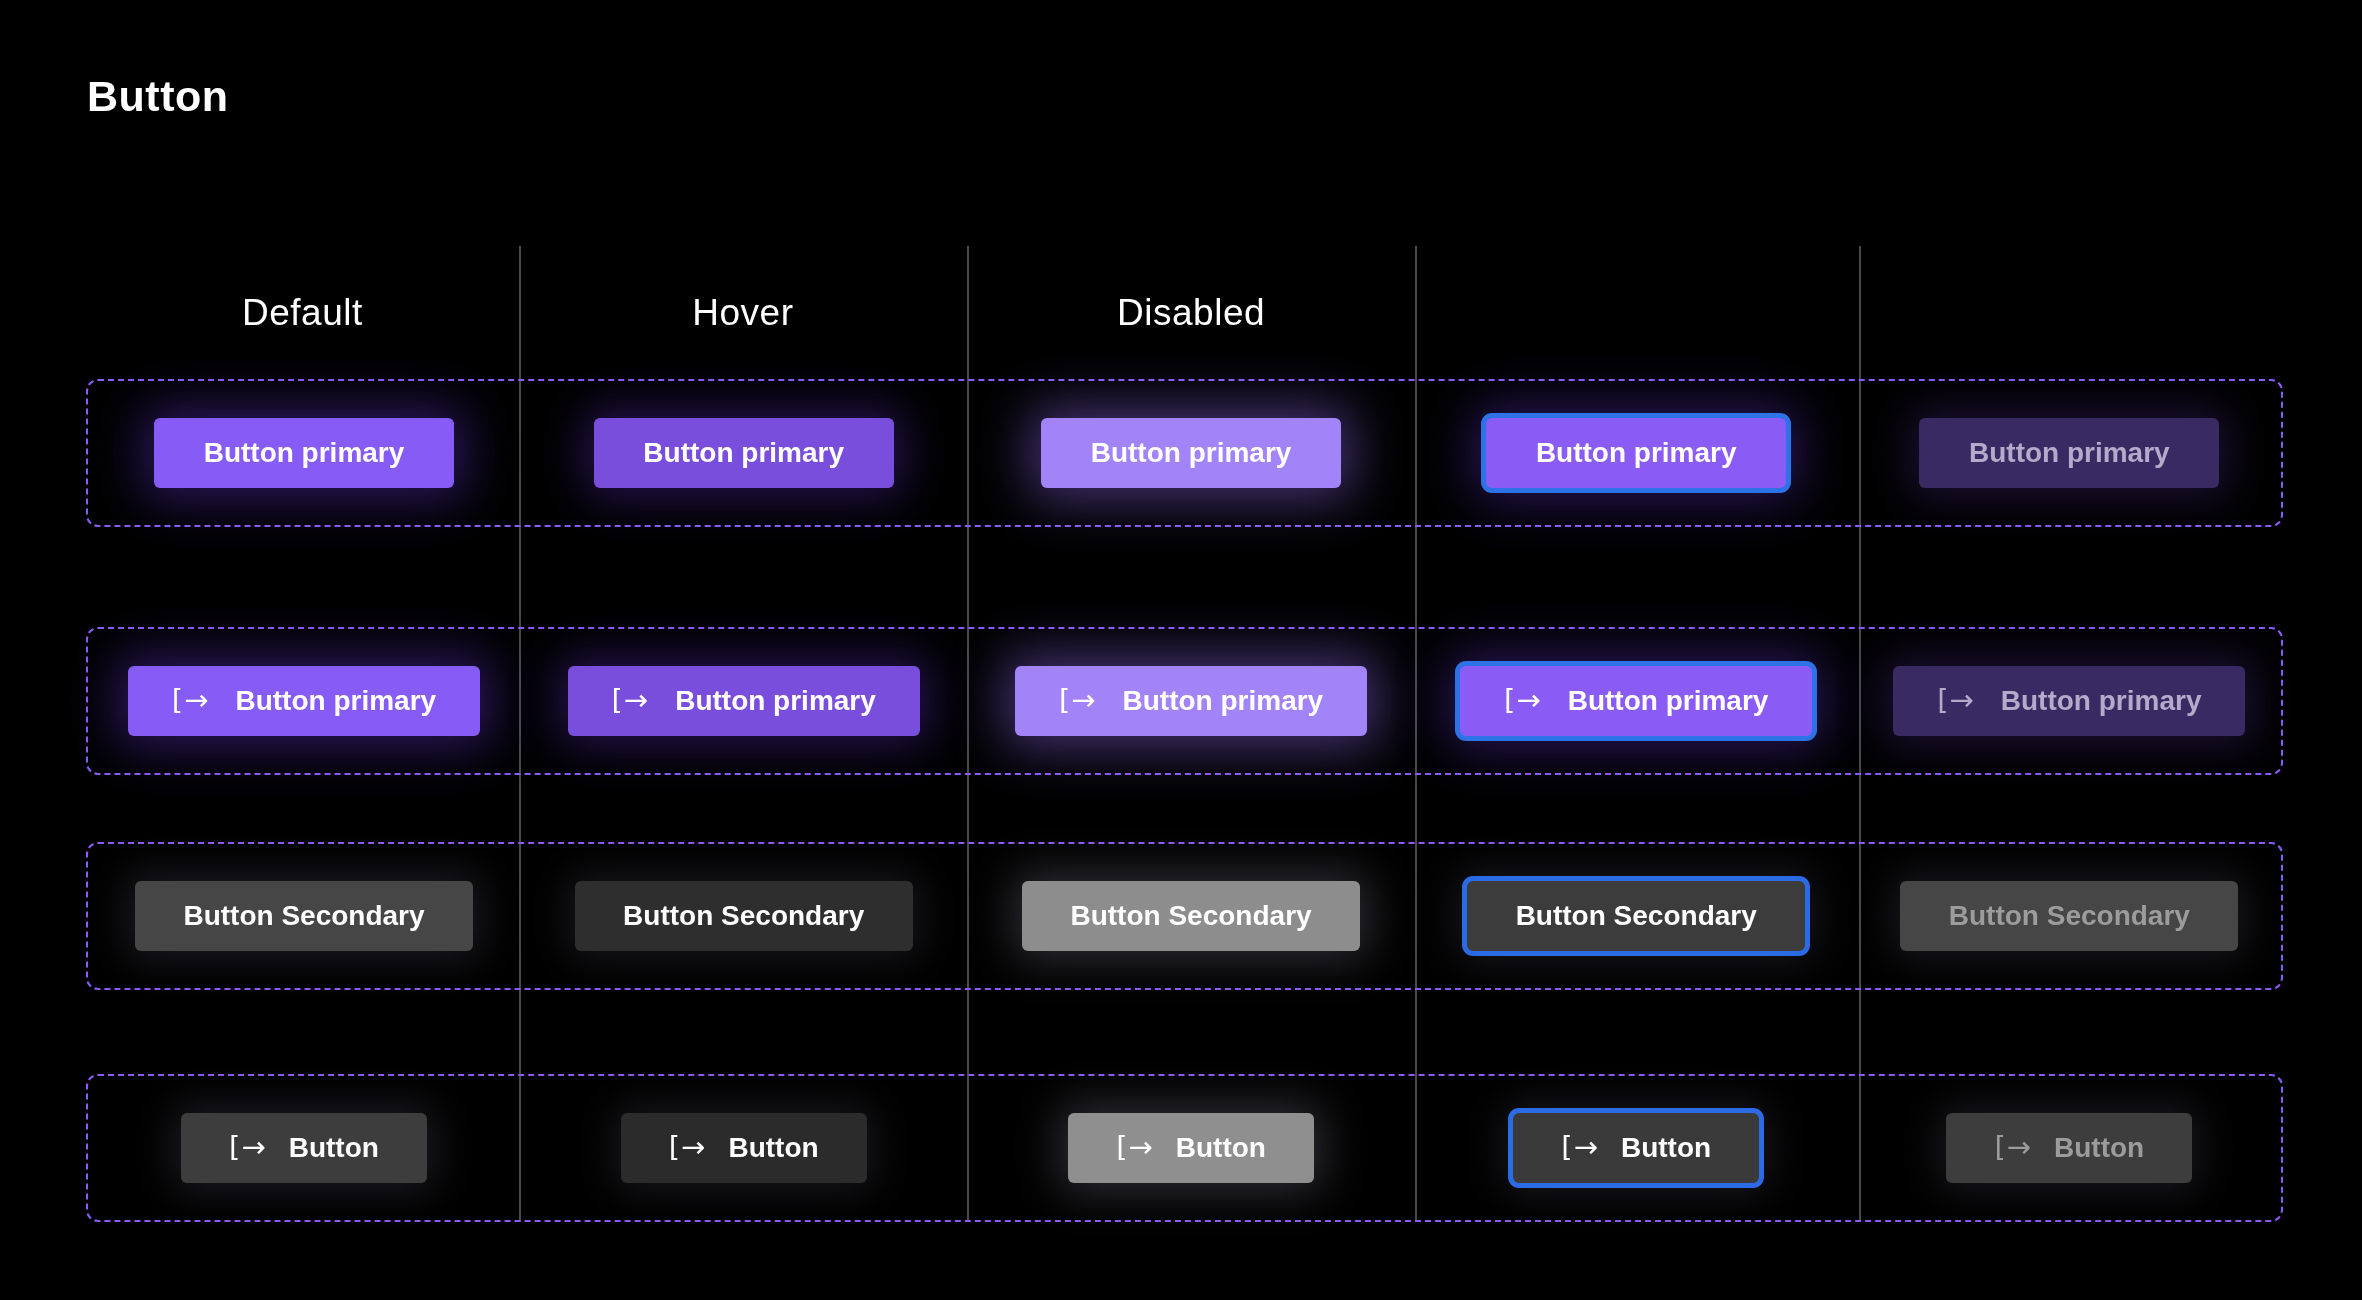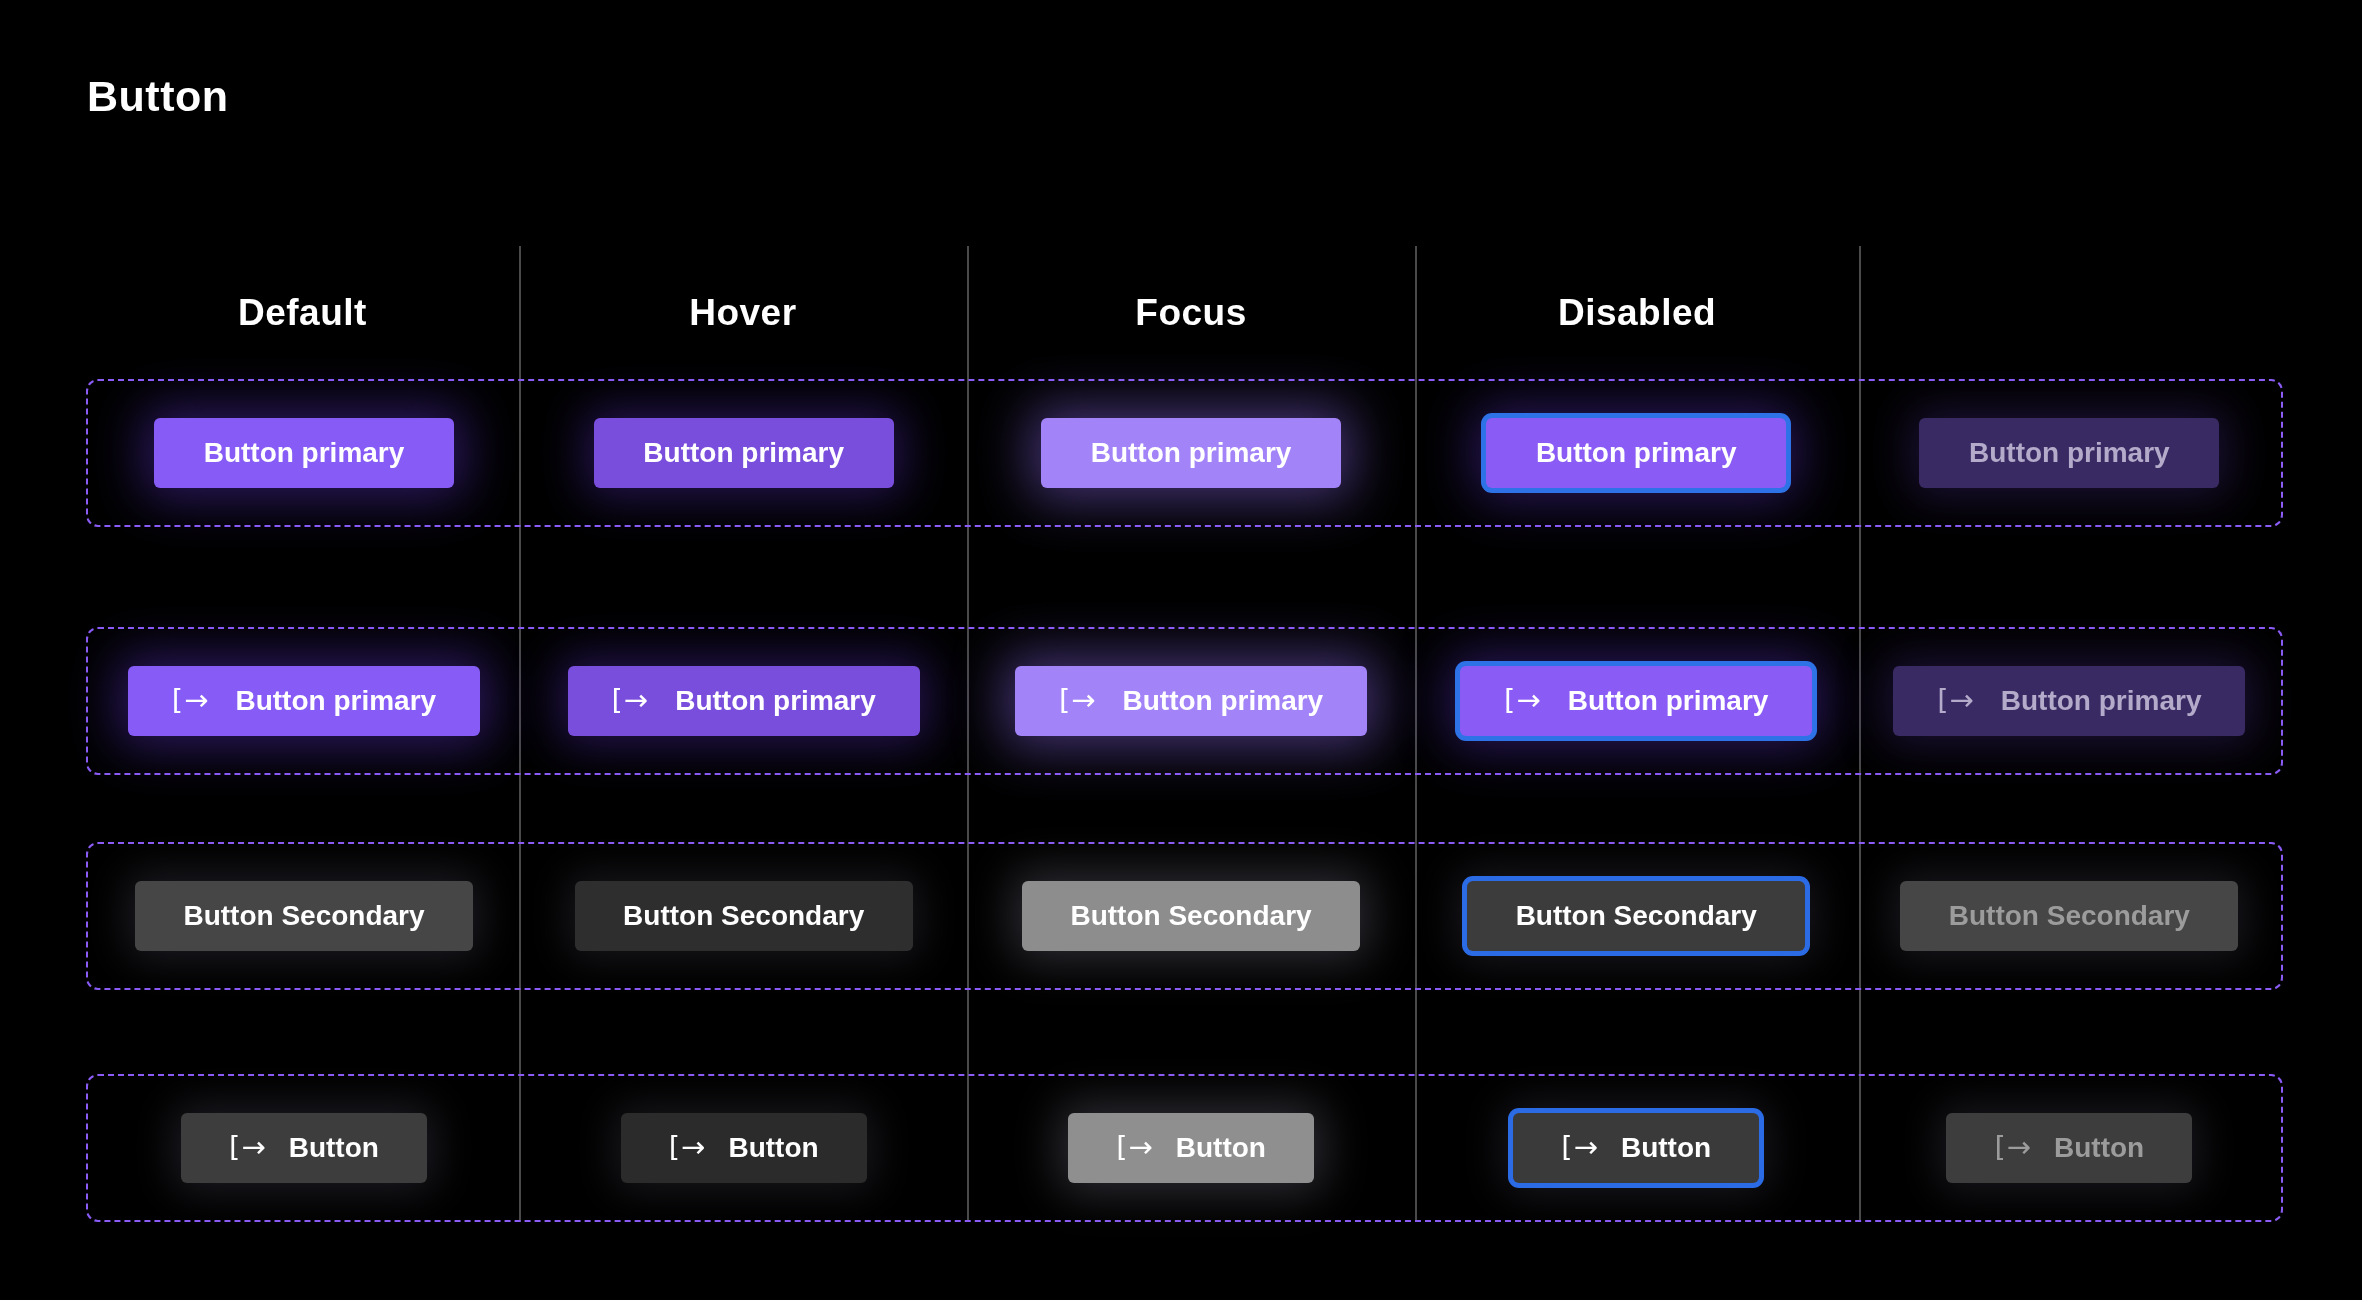--- a/index.html
+++ b/index.html
@@ -20,21 +20,21 @@
   .vline{
     position:absolute;top:0;bottom:0;width:2px;background:#4a4a4a;
   }
   .vline.v1{left:19.7%;} .vline.v2{left:40.1%;} .vline.v3{left:60.5%;} .vline.v4{left:80.7%;}
   .headers{
     position:absolute;top:0;left:0;right:0;height:133px;
     display:grid;grid-template-columns:19.7% 20.4% 20.4% 20.2% 19.3%;
   }
   .header-cell{
     display:flex;align-items:center;justify-content:center;
-    color:#ffffff;font-size:37px;font-weight:700;letter-spacing:0.5px;
+    color:#ffffff;font-size:37px;font-weight:400;letter-spacing:0.5px;
   }
   .state-row{
     position:absolute;left:0;right:0;height:148px;box-sizing:border-box;
     border:2px dashed #8b5cf6;border-radius:12px;
     display:grid;grid-template-columns:19.7% 20.4% 20.4% 20.2% 19.3%;
   }
   .row-primary{top:133px;}
   .row-primary-icon{top:381px;}
   .row-secondary{top:596px;}
   .row-button-icon{top:828px;}
@@ -82,21 +82,20 @@
 <h1 class="page-title">Button</h1>
 
 <div class="matrix">
   <div class="vline v1"></div>
   <div class="vline v2"></div>
   <div class="vline v3"></div>
   <div class="vline v4"></div>
   <div class="headers">
       <div class="header-cell">Default</div>
       <div class="header-cell">Hover</div>
-      <div class="header-cell">Focus</div>
       <div class="header-cell">Disabled</div>
     </div>
   <div id="rows-wrap">
       <div class="state-row row-primary">
         <div class="cell">
           <button class="btn primary default">
             <span>Button primary</span>
           </button>
         </div>
         <div class="cell">

